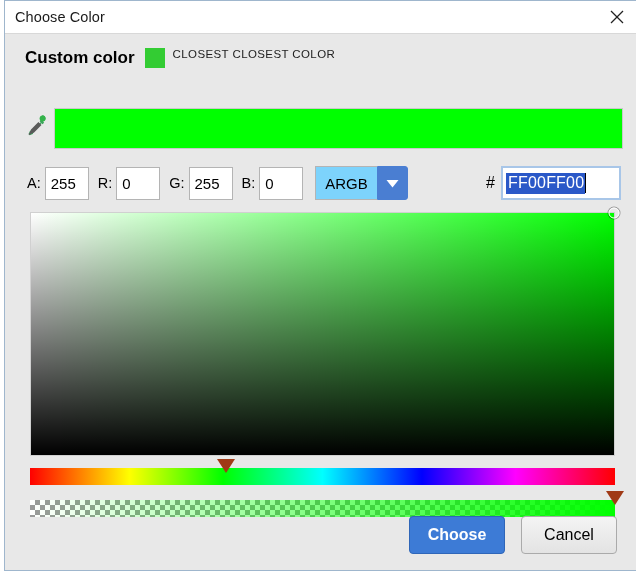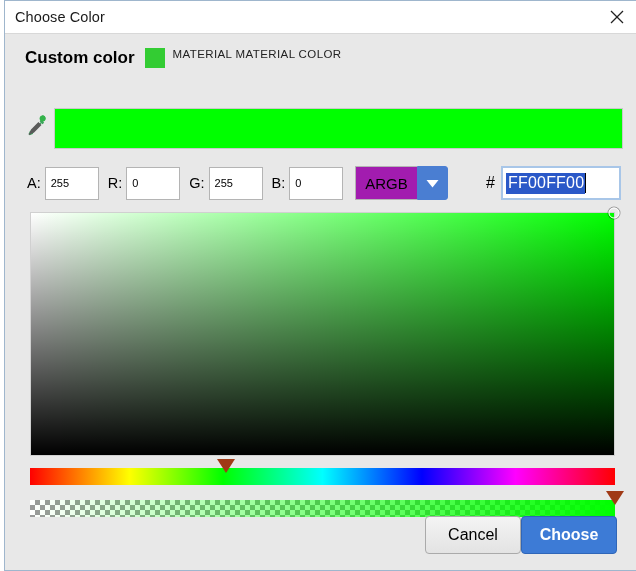--- a/index.html
+++ b/index.html
@@ -135,43 +135,43 @@
     align-items: center;
     margin-right: 9px;
   }
   .field-label {
     font-size: 14.5px;
     color: #000000;
     margin-right: 4px;
     white-space: nowrap;
   }
   .num-input {
-    width: 54px;
+    width: 44px;
     height: 33px;
     box-sizing: border-box;
     border: 1px solid #b4b4b4;
     background: #ffffff;
     font-family: "Liberation Sans", sans-serif;
-    font-size: 11px;
+    font-size: 15px;
     color: #000000;
     padding: 0 5px;
     outline: none;
   }
 
   
   .combo {
     display: flex;
     align-items: stretch;
     height: 34px;
     margin-left: 3px;
     cursor: pointer;
   }
   .combo-body {
     min-width: 58px;
-    background: #a21caf;
+    background: #7dd3fc;
     border: 1px solid #b4b4b4;
     border-right: none;
     display: flex;
     align-items: center;
     padding: 0 9px;
     font-size: 15px;
     color: #000000;
     box-sizing: border-box;
   }
   .combo-arrow {
@@ -350,21 +350,21 @@
         </svg>
       </span>
     </div>
   </div>
 
   <div class="body">
 
     <div class="header-row">
       <span class="custom-label">Custom color</span>
       <span class="closest-swatch" style="background: rgb(51, 204, 51);"></span>
-      <span class="closest-label">MATERIAL MATERIAL COLOR</span>
+      <span class="closest-label">CLOSEST CLOSEST COLOR</span>
     </div>
 
     <div class="picker-row">
       <div class="eyedropper">
         <span>
           <svg width="24" height="26" viewBox="0 0 24 26">
             <path d="M17.5 2.2c1.7 0 3 1.4 3 3.1 0 1.1-.5 1.9-1.3 2.5l-1.1.8 1 1.1-1.6 1.6-1.1-1.1-7.4 7.5-1.2 3.3-3.1 1.3-1.1-1.1 1.3-3.1 3.4-1.3 7.4-7.5-1.1-1.1 1.6-1.6 1 1 .8-1.1c.5-.7.6-1.4.3-2-.3-.7-1-1.1-1.7-1-.3 0-.6.1-.8.3" fill="#3ba55c"></path>
             <path d="M13.4 9.1 6 16.6l-1.3 3.2-1.2 1.3 1.1 1 1.3-1.2 3.2-1.3 7.4-7.5z" fill="#5a5a5a"></path>
             <circle cx="17.6" cy="5.4" r="3" fill="#34b34a"></circle>
           </svg>
@@ -423,18 +423,18 @@
     <div class="hue-slider">
       <div class="slider-thumb" id="hue-thumb" style="left: 33.5%; top: -9px;"></div>
     </div>
 
     <div class="alpha-slider">
       <div class="alpha-fill"></div>
       <div class="slider-thumb" id="alpha-thumb" style="left: 100%; top: -9px;"></div>
     </div>
 
     <div class="footer">
+      <div class="btn btn-primary">Choose</div>
       <div class="btn btn-secondary">Cancel</div>
-      <div class="btn btn-primary">Choose</div>
     </div>
 
   </div>
 </div>
 
 </body></html>

